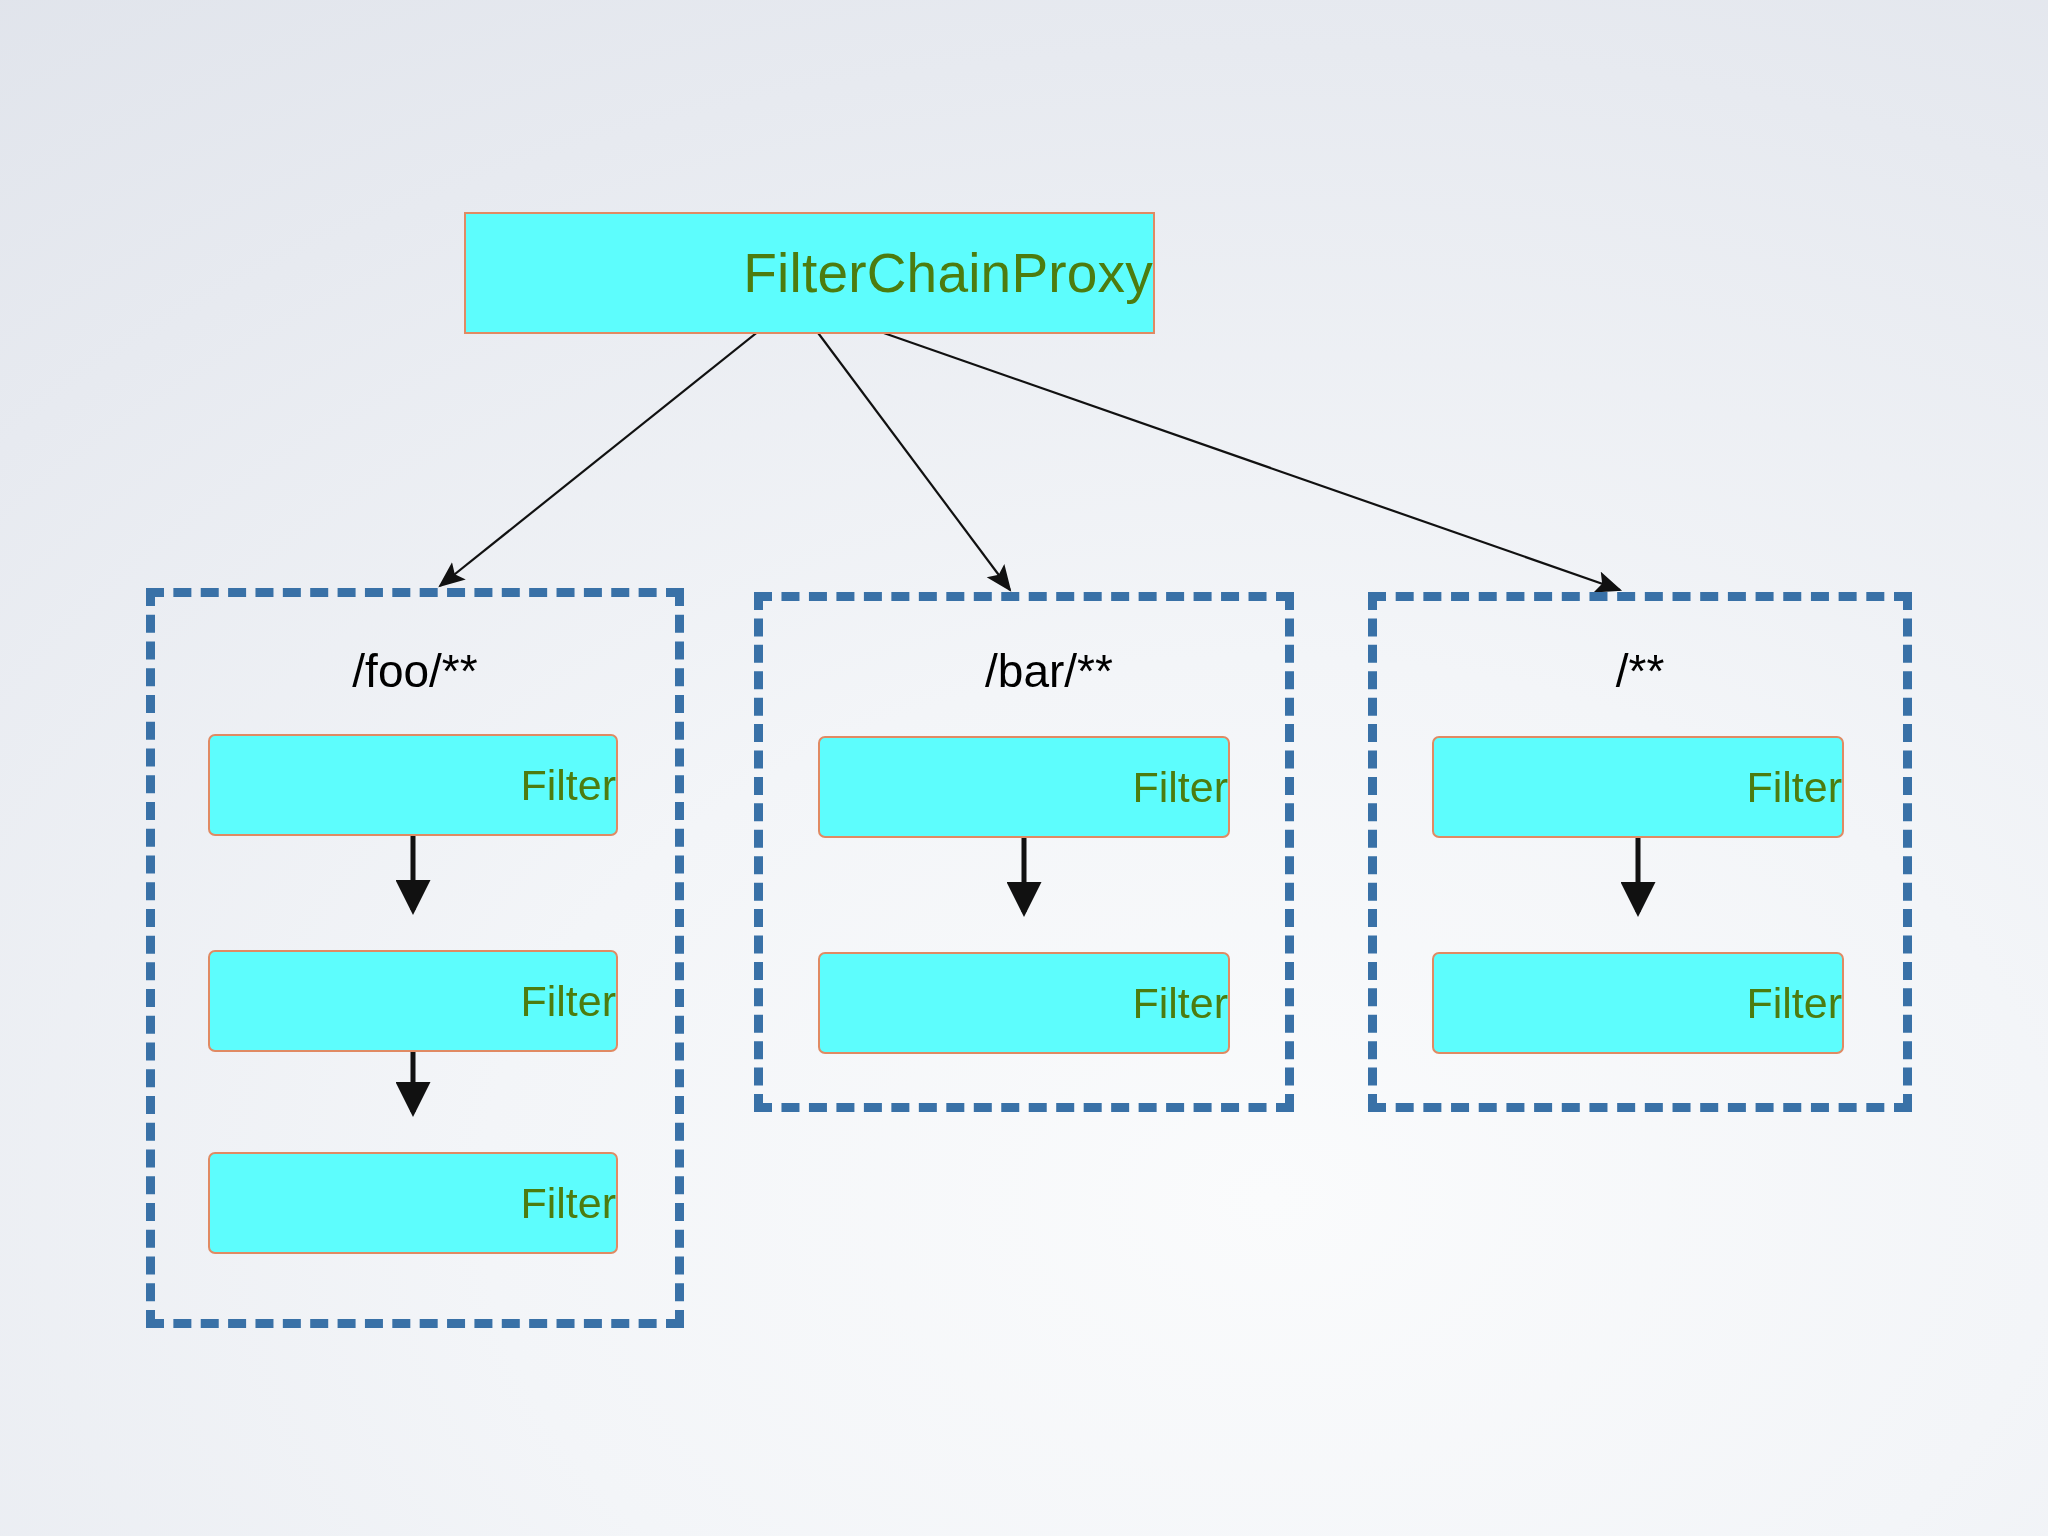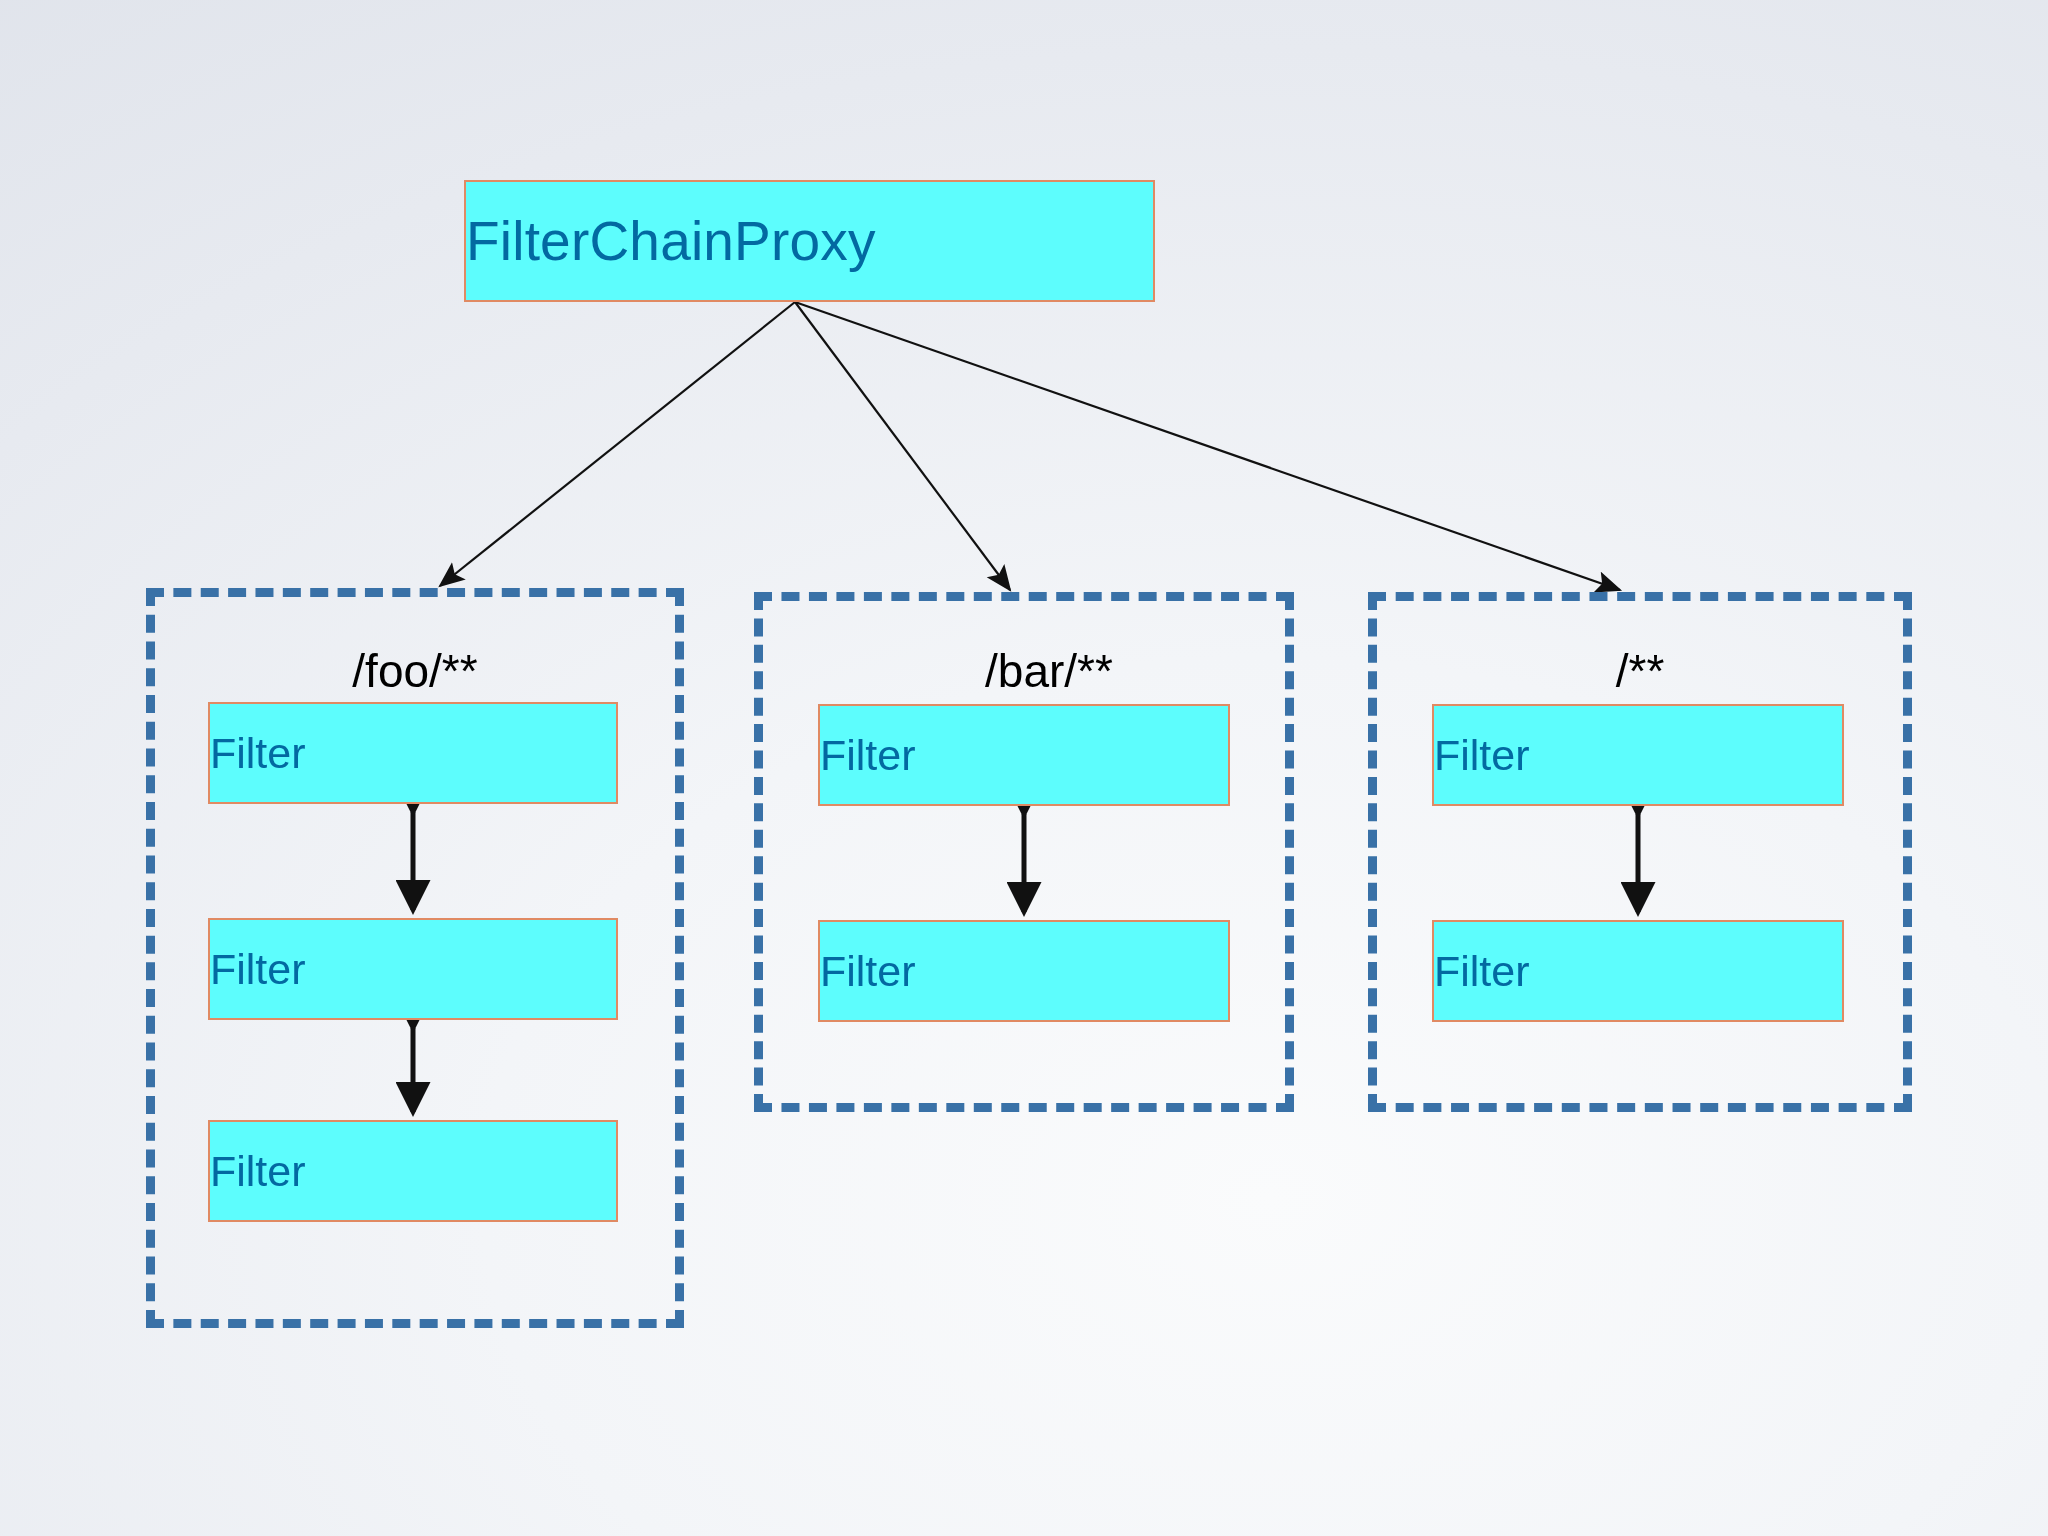--- a/index.html
+++ b/index.html
@@ -29,31 +29,33 @@
   }
 
   
   .nodebox {
     position: absolute;
     box-sizing: border-box;
     background: #5dfdfd;
     border: 2px solid #e08a63;
     display: flex;
     align-items: center;
-    justify-content: flex-start;
-    color: #0369a1;
+    justify-content: flex-end;
+    color: #4d7c0f;
     line-height: 1;
     user-select: none;
+    margin-top: 32px;
   }
   .nodebox.root {
     font-size: 55px;
     letter-spacing: 0.2px;
   }
   .nodebox.filter {
     font-size: 43px;
+    border-radius: 7px;
   }
 
   
   .chaingroup {
     position: absolute;
     box-sizing: border-box;
     border: 9px dashed #3971a7;
     background: transparent;
   }
   .chainlabel {

